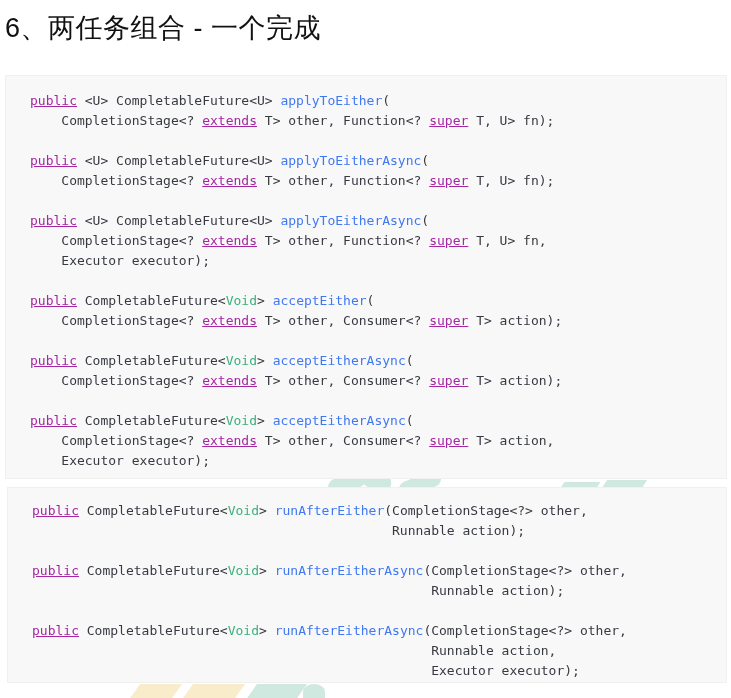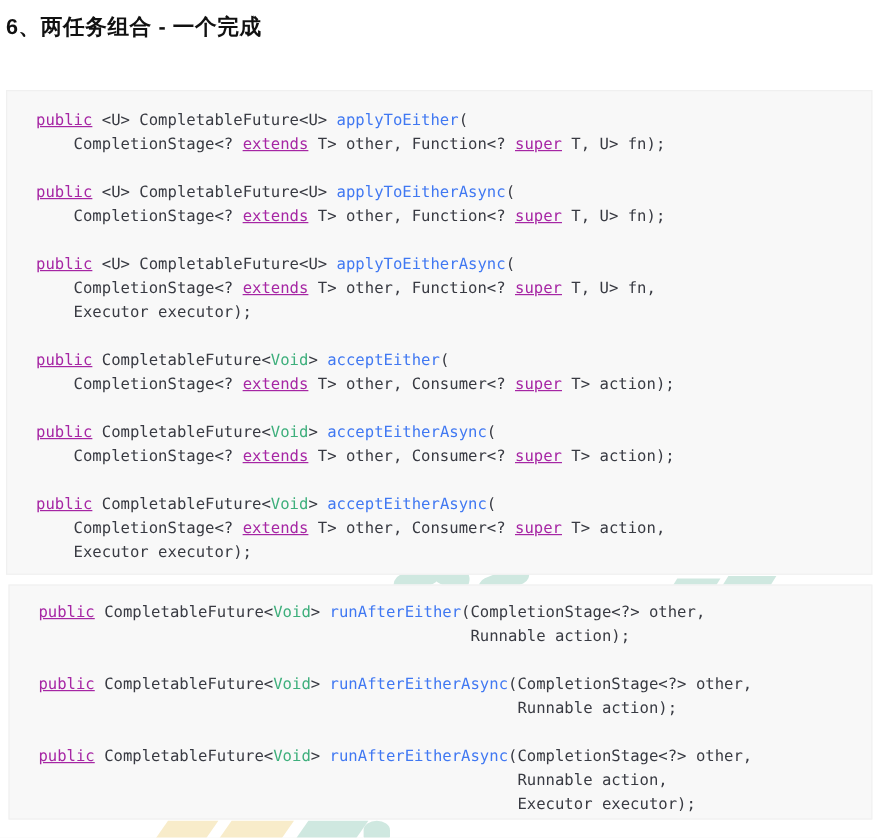--- a/index.html
+++ b/index.html
@@ -7,22 +7,22 @@
   body {
     position: relative;
     width: 731px; height: 698px;
     background: #ffffff;
     overflow: hidden;
     font-family: "Liberation Sans", sans-serif;
   }
   .heading {
     position: absolute;
     left: 5px; top: 10px;
-    font-size: 18px;
-    font-weight: 700;
+    font-size: 27px;
+    font-weight: 400;
     color: #111111;
     letter-spacing: 0.5px;
     white-space: nowrap;
   }
   .code-block {
     position: absolute;
     background: var(--code-bg, #f8f8f8);
     border: 1px solid var(--code-border, #f0f0f0);
     z-index: 2;
     overflow: hidden;

